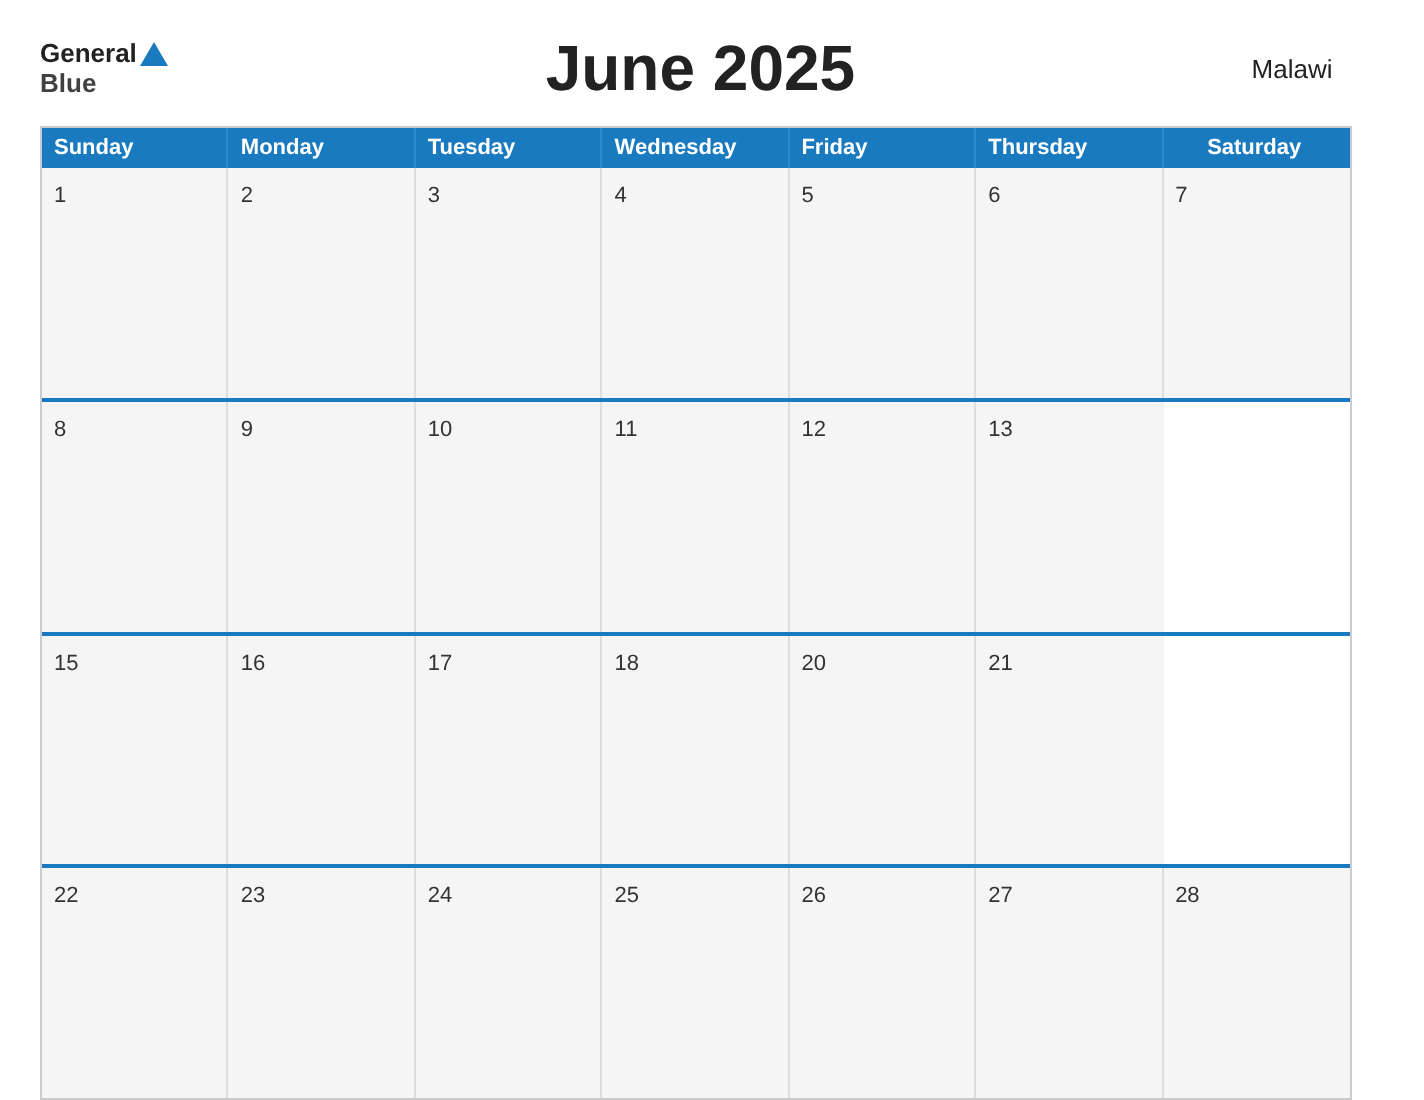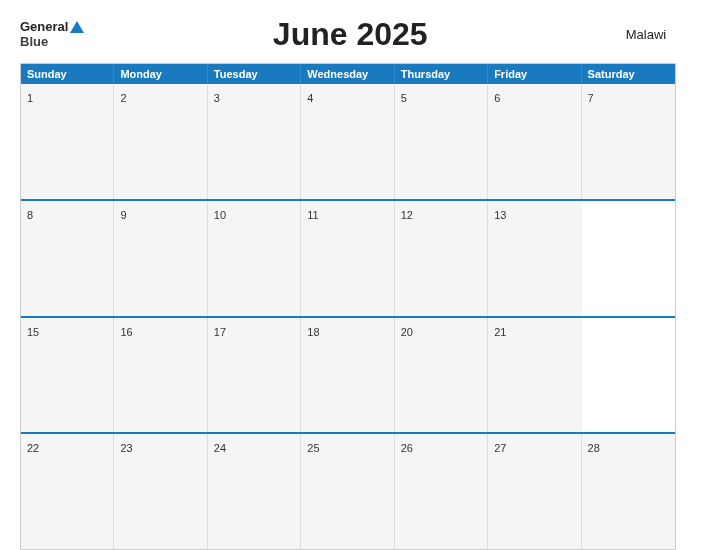--- a/index.html
+++ b/index.html
@@ -81,20 +81,21 @@
     .day-header {
       color: #fff;
       font-size: 11px;
       font-weight: bold;
       padding: 4px 6px;
       text-align: left;
       border-right: 1px solid #2a8acf;
     }
     .day-header:last-child {
       border-right: none;
+      margin-left: 16px;
     }
     .weeks {
       flex: 1;
       display: flex;
       flex-direction: column;
     }
     .week-row {
       flex: 1;
       display: grid;
       grid-template-columns: repeat(7, 1fr);
@@ -138,22 +139,22 @@
     <div class="title">June 2025</div>
     <div class="country">Malawi</div>
   </div>
 
   <div class="calendar">
     <div class="day-headers">
       <div class="day-header">Sunday</div>
       <div class="day-header">Monday</div>
       <div class="day-header">Tuesday</div>
       <div class="day-header">Wednesday</div>
+      <div class="day-header">Friday</div>
       <div class="day-header">Thursday</div>
-      <div class="day-header">Friday</div>
       <div class="day-header">Saturday</div>
     </div>
 
     <div class="weeks">
 
       <div class="week-row">
         <div class="day-cell"><span class="day-number">1</span></div>
         <div class="day-cell"><span class="day-number">2</span></div>
         <div class="day-cell"><span class="day-number">3</span></div>
         <div class="day-cell"><span class="day-number">4</span></div>

